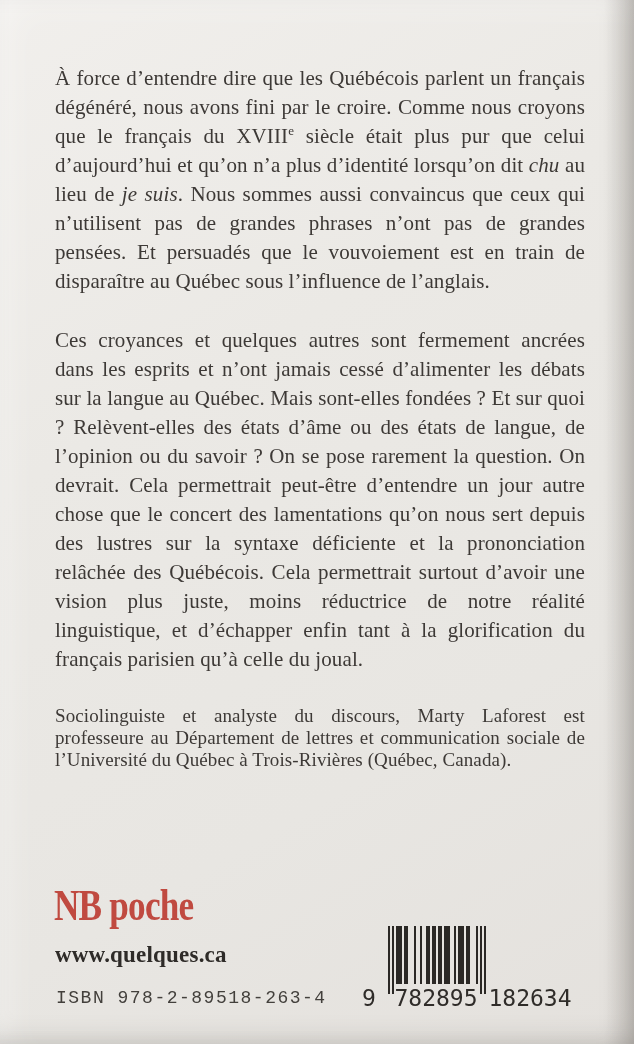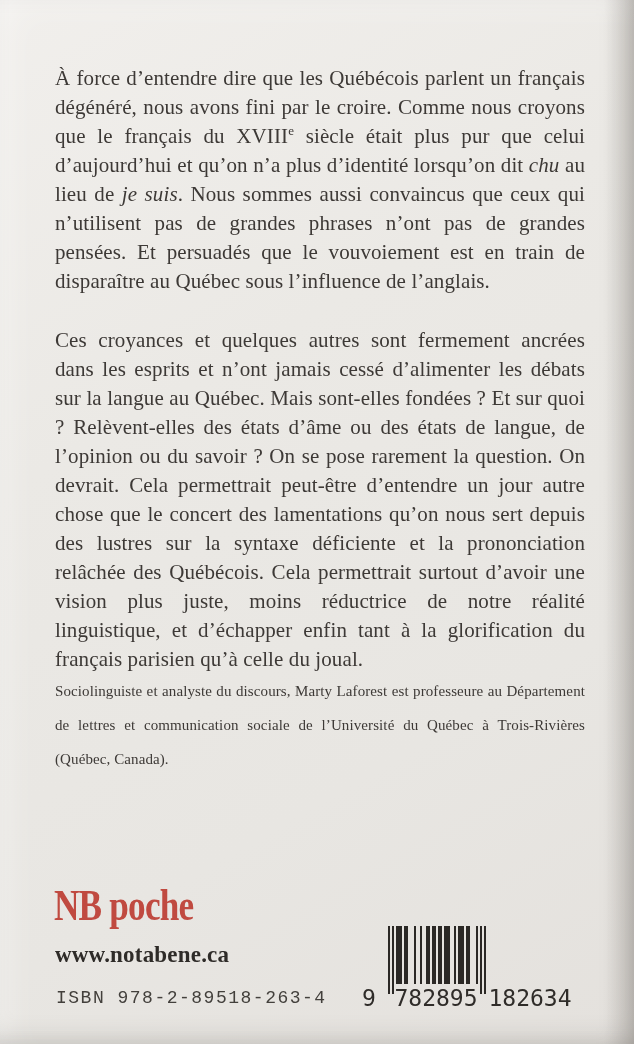--- a/index.html
+++ b/index.html
@@ -26,21 +26,22 @@
   p{margin:0;}
   .body-text{
     font-size:21px;line-height:29px;
     text-align:justify;
     letter-spacing:.1px;
   }
   .p1{margin-bottom:30px;}
   .it{font-style:italic;}
   sup{font-size:.62em;line-height:0;vertical-align:super;}
   .bio{
-    font-size:15px;line-height:34px;
+    margin-top:31px;
+    font-size:19px;line-height:22px;
     text-align:justify;
     letter-spacing:.1px;
   }
   .nb-logo{
     position:absolute;left:54px;top:880px;
     font-size:44px;font-weight:bold;
     color:#c04a40;
     transform:scaleX(.8);transform-origin:left center;
     letter-spacing:-1px;
     white-space:nowrap;
@@ -70,21 +71,21 @@
   <div class="cover-text">
     <p class="body-text p1"><span>À force d’entendre dire que les Québécois parlent un français dégénéré, nous avons fini par le croire. Comme nous croyons que le français du XVIII</span><sup>e</sup><span> siècle était plus pur que celui d’aujourd’hui et qu’on n’a plus d’identité lorsqu’on dit </span><span class="it">chu</span><span> au lieu de </span><span class="it">je suis</span><span>. Nous sommes aussi convaincus que ceux qui n’utilisent pas de grandes phrases n’ont pas de grandes pensées. Et persuadés que le vouvoiement est en train de disparaître au Québec sous l’influence de l’anglais.</span></p>
 
     <p class="body-text p2">Ces croyances et quelques autres sont fermement ancrées dans les esprits et n’ont jamais cessé d’alimenter les débats sur la langue au Québec. Mais sont-elles fondées ? Et sur quoi ? Relèvent-elles des états d’âme ou des états de langue, de l’opinion ou du savoir ? On se pose rarement la question. On devrait. Cela permettrait peut-être d’entendre un jour autre chose que le concert des lamentations qu’on nous sert depuis des lustres sur la syntaxe déficiente et la prononciation relâchée des Québécois. Cela permettrait surtout d’avoir une vision plus juste, moins réductrice de notre réalité linguistique, et d’échapper enfin tant à la glorification du français parisien qu’à celle du joual.</p>
 
     <p class="bio">Sociolinguiste et analyste du discours, Marty Laforest est professeure au Département de lettres et communication sociale de l’Université du Québec à Trois-Rivières (Québec, Canada).</p>
   </div>
 
   <div class="nb-logo">NB poche</div>
 
-  <div class="website">www.notabene.ca</div>
+  <div class="website">www.quelques.ca</div>
 
   <div class="isbn">ISBN 978-2-89518-263-4</div>
 
   <svg class="barcode" viewBox="0 0 226 90" xmlns="http://www.w3.org/2000/svg">
       <rect x="26" y="0" width="2" height="68" fill="#2b2825"></rect>
       <rect x="30" y="0" width="2" height="68" fill="#2b2825"></rect>
       <rect x="34" y="0" width="2" height="58" fill="#2b2825"></rect>
       <rect x="36" y="0" width="2" height="58" fill="#2b2825"></rect>
       <rect x="38" y="0" width="2" height="58" fill="#2b2825"></rect>
       <rect x="42" y="0" width="2" height="58" fill="#2b2825"></rect>

